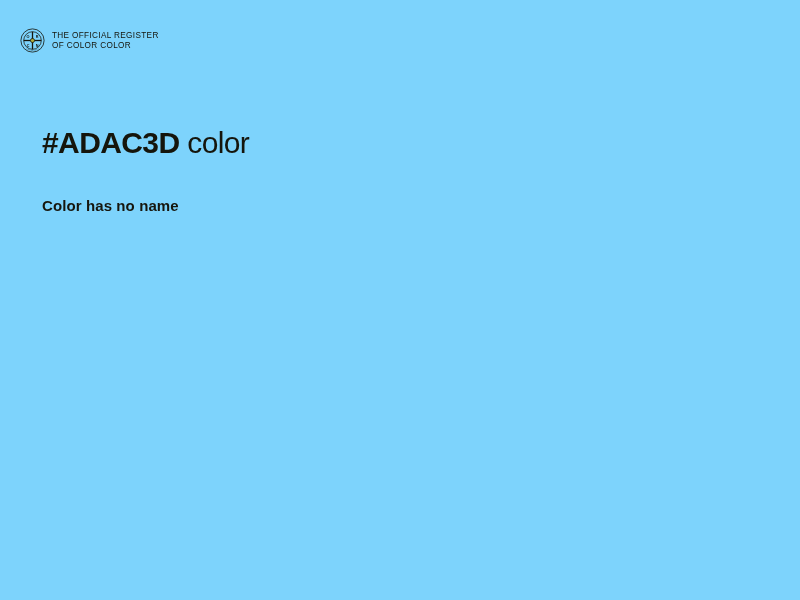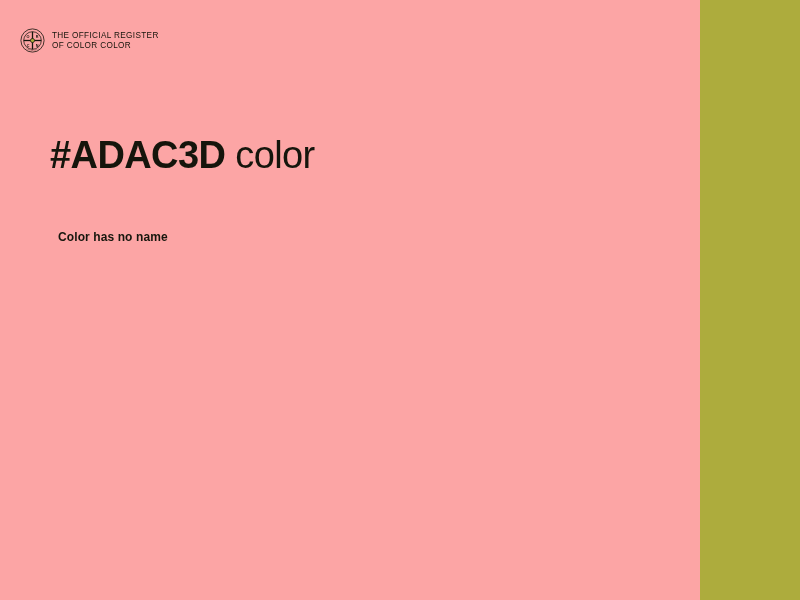--- a/index.html
+++ b/index.html
@@ -9,23 +9,23 @@
   body {
     width: 800px;
     height: 600px;
     overflow: hidden;
     font-family: "Liberation Sans", sans-serif;
     background: #adac3d;
   }
 
   #page {
     position: relative;
-    width: 700px;
+    width: 800px;
     height: 600px;
-    background: #fca5a5;
+    background: #7dd3fc;
   }
 
   
   .brand {
     position: absolute;
     left: 20px;
     top: 28px;
     display: flex;
     align-items: center;
     gap: 7px;
@@ -55,41 +55,41 @@
 
   
   .content {
     position: absolute;
     left: 42px;
     top: 126px;
     right: 40px;
   }
 
   .color-title {
-    margin: 8px;
-    font-size: 38px;
+    margin: 0;
+    font-size: 30px;
     font-weight: 700;
     letter-spacing: -0.6px;
     color: #15150c;
     line-height: 1.15;
     white-space: nowrap;
   }
 
   .color-title .title-hex {
     font-weight: 700;
   }
 
   .color-title .title-suffix {
     font-weight: 400;
   }
 
   .color-subtitle {
-    margin: 16px;
+    margin: 0;
     padding-top: 36px;
-    font-size: 12px;
+    font-size: 15px;
     font-weight: 700;
     letter-spacing: 0.1px;
     color: #16160d;
     line-height: 1.2;
   }
 </style>
 </head>
 <body>
 
 <div id="page">

